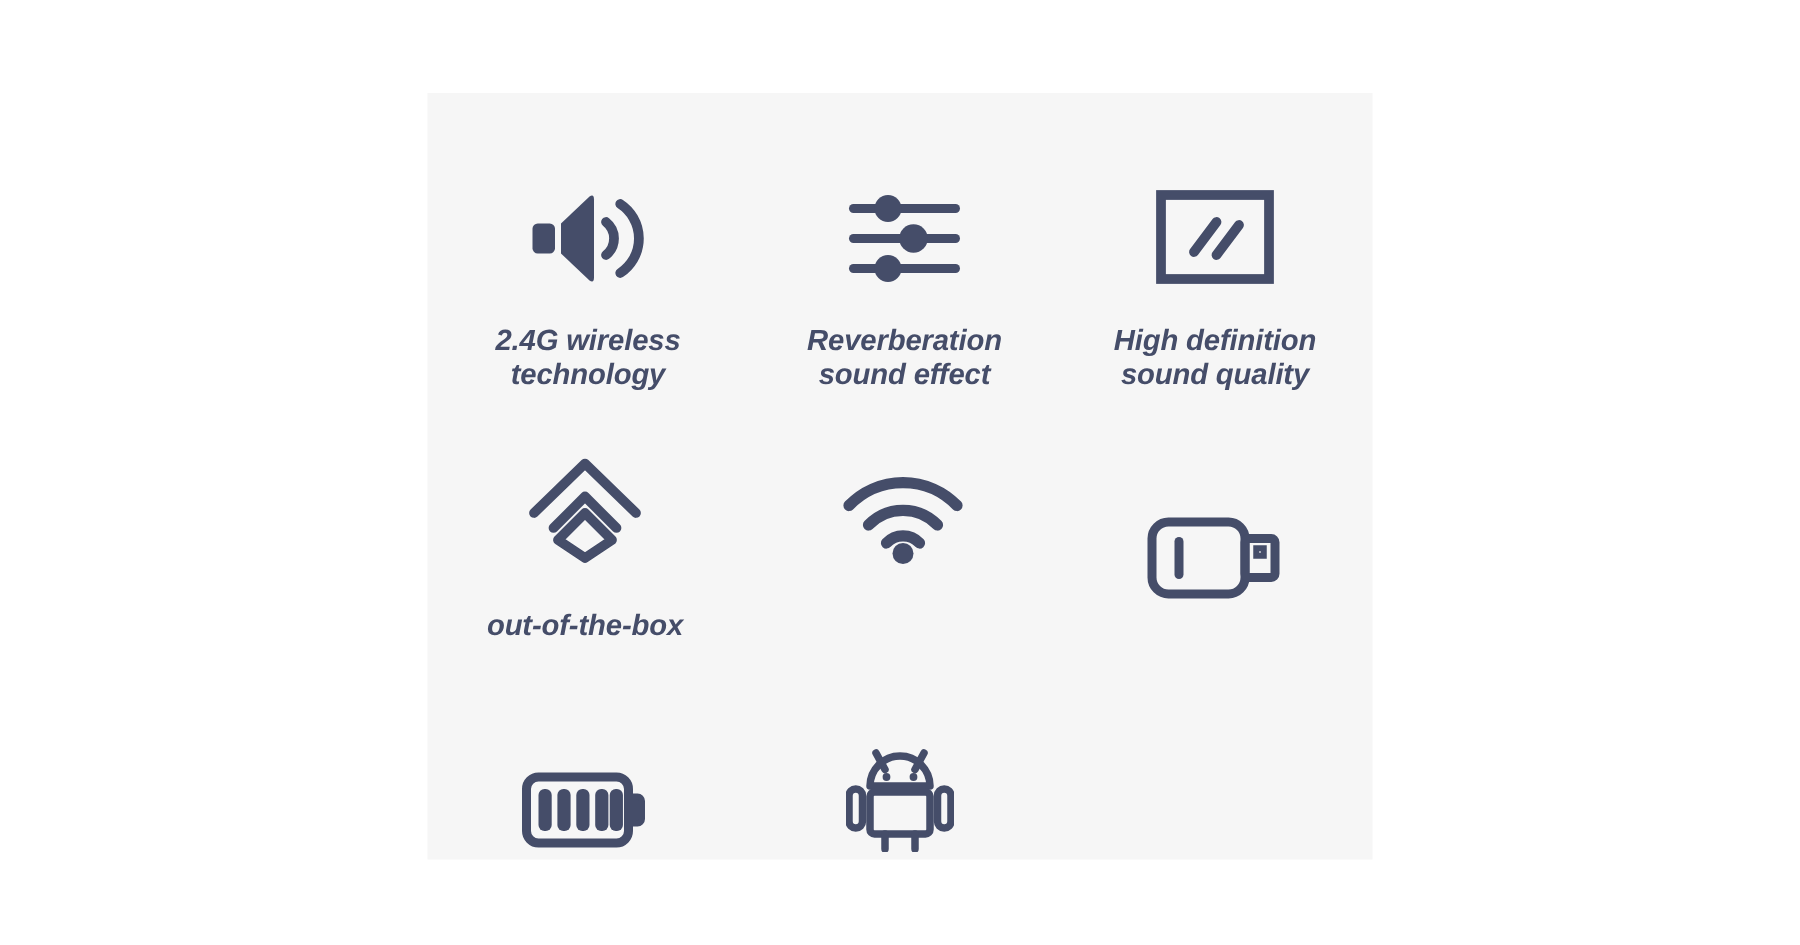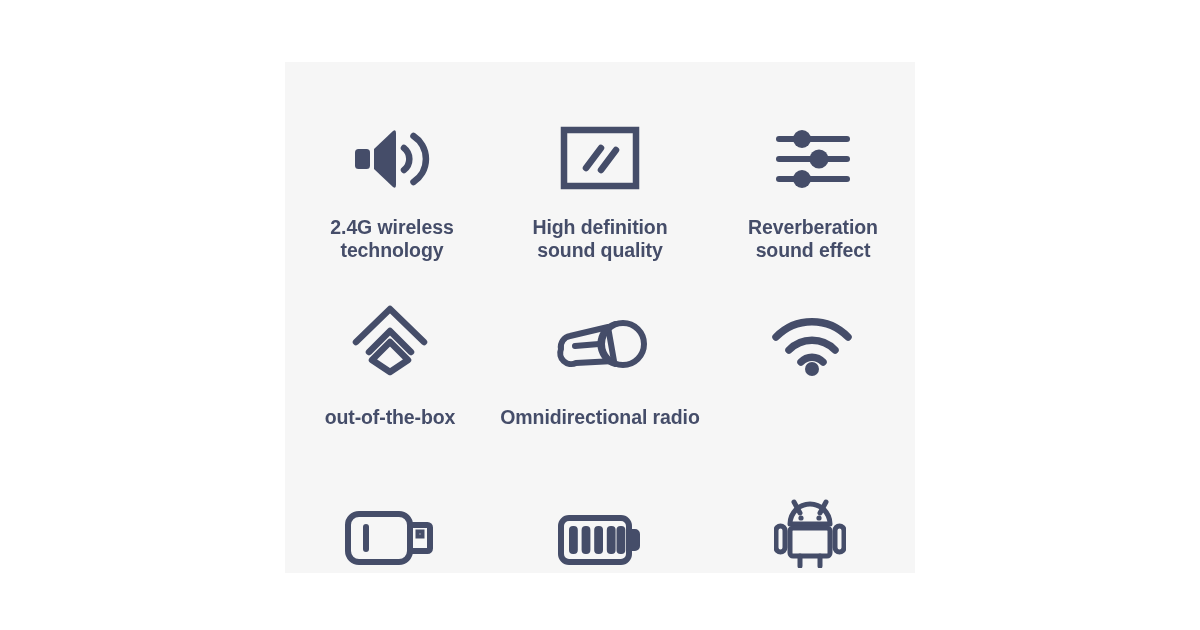--- a/index.html
+++ b/index.html
@@ -56,20 +56,21 @@
   }
 
   .cell-label {
     color: #454d69;
     font-weight: bold;
     font-size: 19.5px;
     line-height: 1.18;
     text-align: center;
     letter-spacing: -0.1px;
     white-space: pre-line;
+    font-style: italic;
   }
 
   
   .r1 .icon-box { height: 106px; padding-top: 34px; }
   .r1 .cell-label { margin-top: 26px; }
 
   
   .r2 .icon-box { height: 96px; padding-top: 18px; }
   .r2 .cell-label { margin-top: 30px; }
 
@@ -100,81 +101,68 @@
               <path d="M21 21 L40 3 Q43 1 43 5 L43 57 Q43 61 40 59 L21 41 Z"></path>
             </g>
             <g fill="none" stroke="#454d69" stroke-width="6.5" stroke-linecap="round">
               <path d="M51 20 A 14 14 0 0 1 51 42"></path>
               <path d="M60.5 8 A 27.5 27.5 0 0 1 60.5 54"></path>
             </g>
           </svg>
         </div>
         <div class="cell-label">2.4G wireless
 technology</div>
+      </div>
+
+      <div class="cell r1 c-reverb">
+        <div class="icon-box">
+          <svg width="78" height="62" viewBox="0 0 78 62">
+            <g stroke="#454d69" stroke-width="6" stroke-linecap="round">
+              <line x1="5" y1="11" x2="73" y2="11"></line>
+              <line x1="5" y1="31" x2="73" y2="31"></line>
+              <line x1="5" y1="51" x2="73" y2="51"></line>
+            </g>
+            <g fill="#454d69">
+              <circle cx="28" cy="11" r="9"></circle>
+              <circle cx="45" cy="31" r="9.5"></circle>
+              <circle cx="28" cy="51" r="9"></circle>
+            </g>
+          </svg>
+        </div>
+        <div class="cell-label">Reverberation
+sound effect</div>
       </div>
 
       <div class="cell r1">
         <div class="icon-box">
           <svg width="80" height="64" viewBox="0 0 80 64">
             <rect x="4" y="4" width="72" height="56" fill="none" stroke="#454d69" stroke-width="6.5"></rect>
             <g stroke="#454d69" stroke-width="6.5" stroke-linecap="round">
               <line x1="26" y1="42" x2="41" y2="22"></line>
               <line x1="41" y1="44" x2="56" y2="24"></line>
             </g>
           </svg>
         </div>
         <div class="cell-label">High definition
 sound quality</div>
       </div>
 
-      <div class="cell r1 c-reverb">
-        <div class="icon-box">
-          <svg width="78" height="62" viewBox="0 0 78 62">
-            <g stroke="#454d69" stroke-width="6" stroke-linecap="round">
-              <line x1="5" y1="11" x2="73" y2="11"></line>
-              <line x1="5" y1="31" x2="73" y2="31"></line>
-              <line x1="5" y1="51" x2="73" y2="51"></line>
-            </g>
-            <g fill="#454d69">
-              <circle cx="28" cy="11" r="9"></circle>
-              <circle cx="45" cy="31" r="9.5"></circle>
-              <circle cx="28" cy="51" r="9"></circle>
-            </g>
-          </svg>
-        </div>
-        <div class="cell-label">Reverberation
-sound effect</div>
-      </div>
-
       <div class="cell r2">
         <div class="icon-box">
           <svg width="78" height="72" viewBox="0 0 78 72">
             <g fill="none" stroke="#454d69" stroke-width="6.5" stroke-linejoin="round" stroke-linecap="round">
               <polyline points="5,38 39,5 73,38"></polyline>
               <polyline points="18,48 39,27 60,48"></polyline>
               <polygon points="39,38 57,56 39,68 21,56"></polygon>
             </g>
           </svg>
         </div>
         <div class="cell-label">out-of-the-box</div>
       </div>
 
-      <div class="cell r2">
-        <div class="icon-box">
-          <svg width="98" height="60" viewBox="0 0 98 60">
-            <g fill="none" stroke="#454d69" stroke-width="6" stroke-linecap="round" stroke-linejoin="round">
-              <path d="M10 33 A 11 11 0 0 1 19 20 L57 11 L63 45 L25 47 A 11 11 0 0 1 10 33 Z"></path>
-              <circle cx="72" cy="28" r="21"></circle>
-              <path d="M64 8 A 21 21 0 0 0 64 48"></path>
-              <line x1="24" y1="30" x2="48" y2="28"></line>
-            </g>
-          </svg>
-        </div>
-        <div class="cell-label">Omnidirectional radio</div>
-      </div>
 
       <div class="cell r2 c-longdist">
         <div class="icon-box">
           <svg width="82" height="62" viewBox="0 0 82 62">
             <g fill="none" stroke="#454d69" stroke-width="7.5" stroke-linecap="round">
               <path d="M5 23 A 50 50 0 0 1 77 23"></path>
               <path d="M18 36 A 32 32 0 0 1 64 36"></path>
               <path d="M30 48 A 15 15 0 0 1 52 48"></path>
             </g>
             <circle cx="41" cy="55" r="7" fill="#454d69"></circle>

